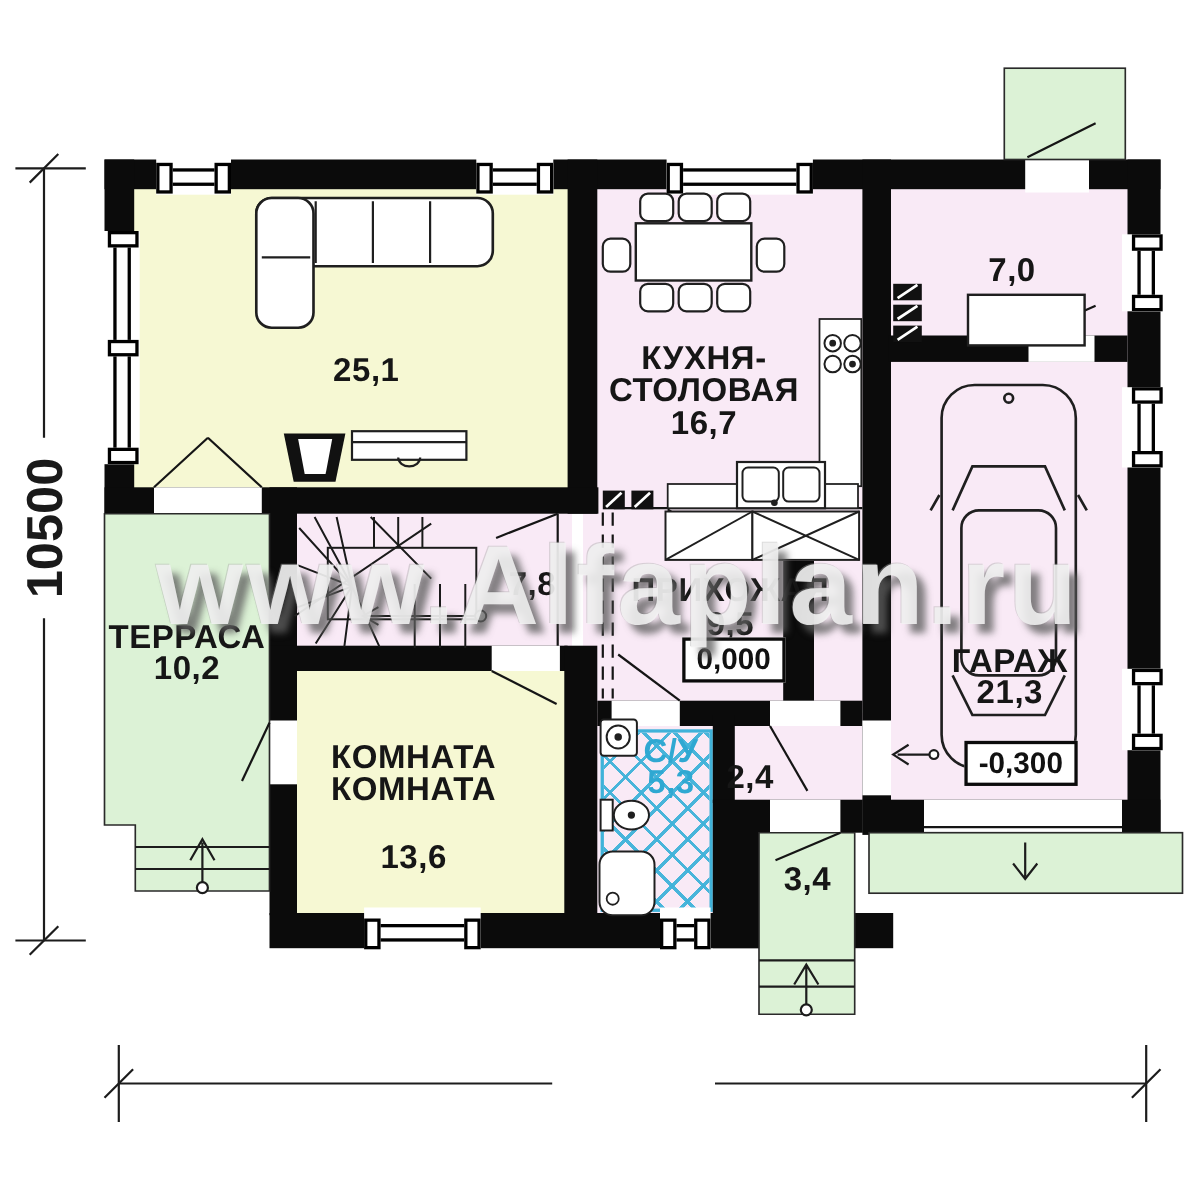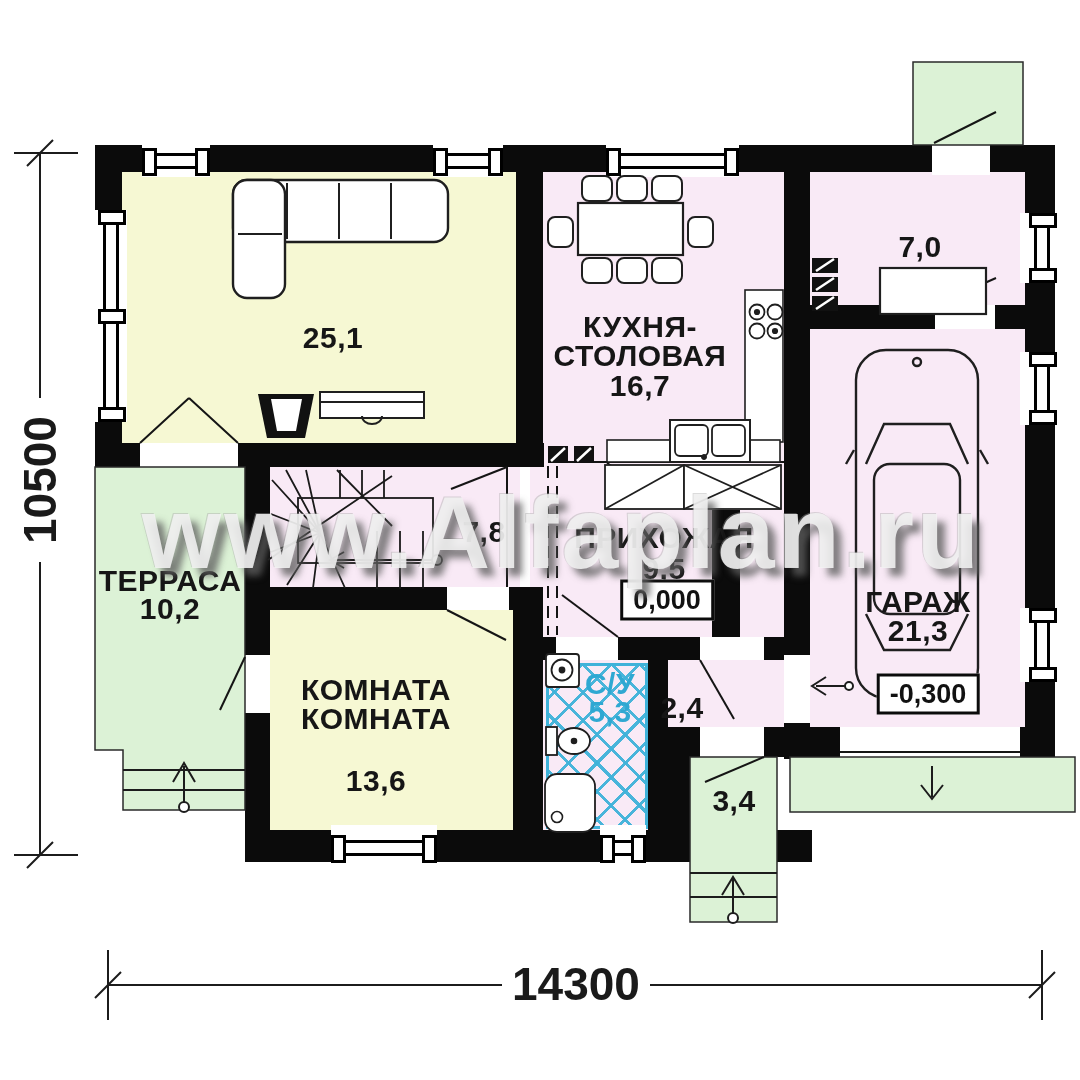--- a/index.html
+++ b/index.html
@@ -314,17 +314,16 @@
   <div class="lbl" style="left:376px;top:718px;"><span>КОМНАТА</span></div>
   <div class="lbl" style="left:376px;top:747px;margin-top:33px;"><span>13,6</span></div>
 
   <div class="lbl" style="left:682px;top:689px;margin-top:18px;"><span>2,4</span></div>
   <div class="lbl" style="left:734px;top:800px;"><span>3,4</span></div>
 
   <div class="elev" style="left:667px;top:600px;"><span>0,000</span></div>
   <div class="elev" style="left:928px;top:694px;text-align:center;"><span>-0,300</span></div>
 
   <div class="dimtxt dimv" style="left:40px;top:480px;"><span>10500</span></div>
-  <div class="dimtxt" style="left:576px;top:984px;"><span>14300</span></div>
 
   <div class="wm"><span>www.Alfaplan.ru</span></div>
 
 </div>
 
 </body></html>

